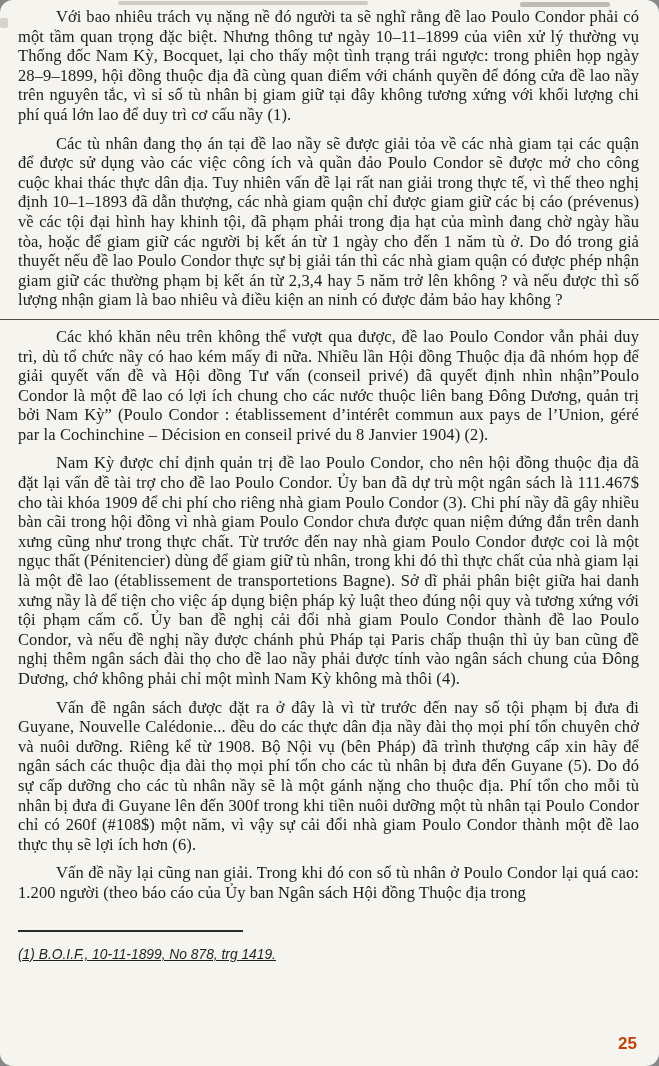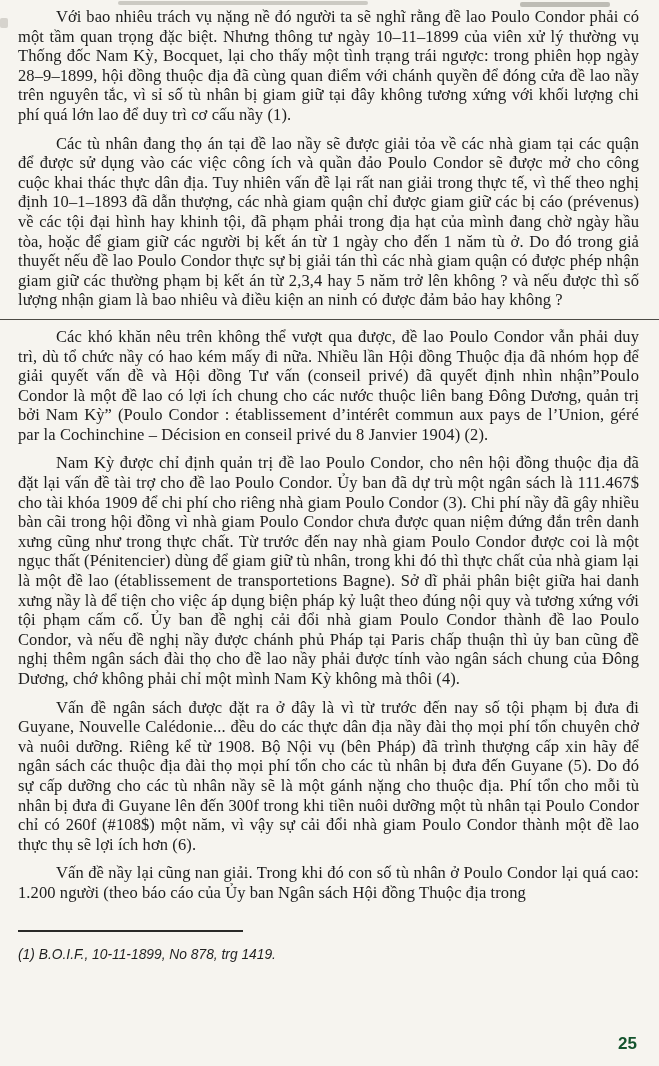--- a/index.html
+++ b/index.html
@@ -9,20 +9,21 @@
   }
   .page {
     position: relative;
     width: 659px;
     height: 1066px;
     margin: 0 auto;
     background: #f6f4ef;
     overflow: hidden;
     box-sizing: border-box;
     color: #1c1c1c;
+    border-radius: 13px;
   }
   
   .scan-smudge {
     position: absolute;
     background: #9a968e;
     opacity: 0.45;
     border-radius: 2px;
   }
   .smudge-1 { left: 118px; top: 1px; width: 250px; height: 4px; }
   .smudge-2 { left: 520px; top: 2px; width: 90px;  height: 5px; opacity: 0.6; }
@@ -63,29 +64,30 @@
     width: 225px;
     height: 0;
     border: 0;
     border-top: 2px solid #2a2a28;
     margin: 0 0 13px 0;
   }
   .footnote {
     margin: 0;
     padding-left: 30px;
     text-indent: -30px; 
+    text-decoration: underline;
   }
   .page-number {
     position: absolute;
     right: 22px;
     bottom: 12px;
     font-family: "Liberation Sans", "DejaVu Sans", sans-serif;
     font-weight: bold;
     font-size: 17px;
-    color: #14532d;
+    color: #c2410c;
   }
 </style>
 </head>
 <body>
 
 <div class="page">
 
   <div class="scan-smudge smudge-1"></div>
   <div class="scan-smudge smudge-2"></div>
   <div class="scan-smudge smudge-3"></div>

